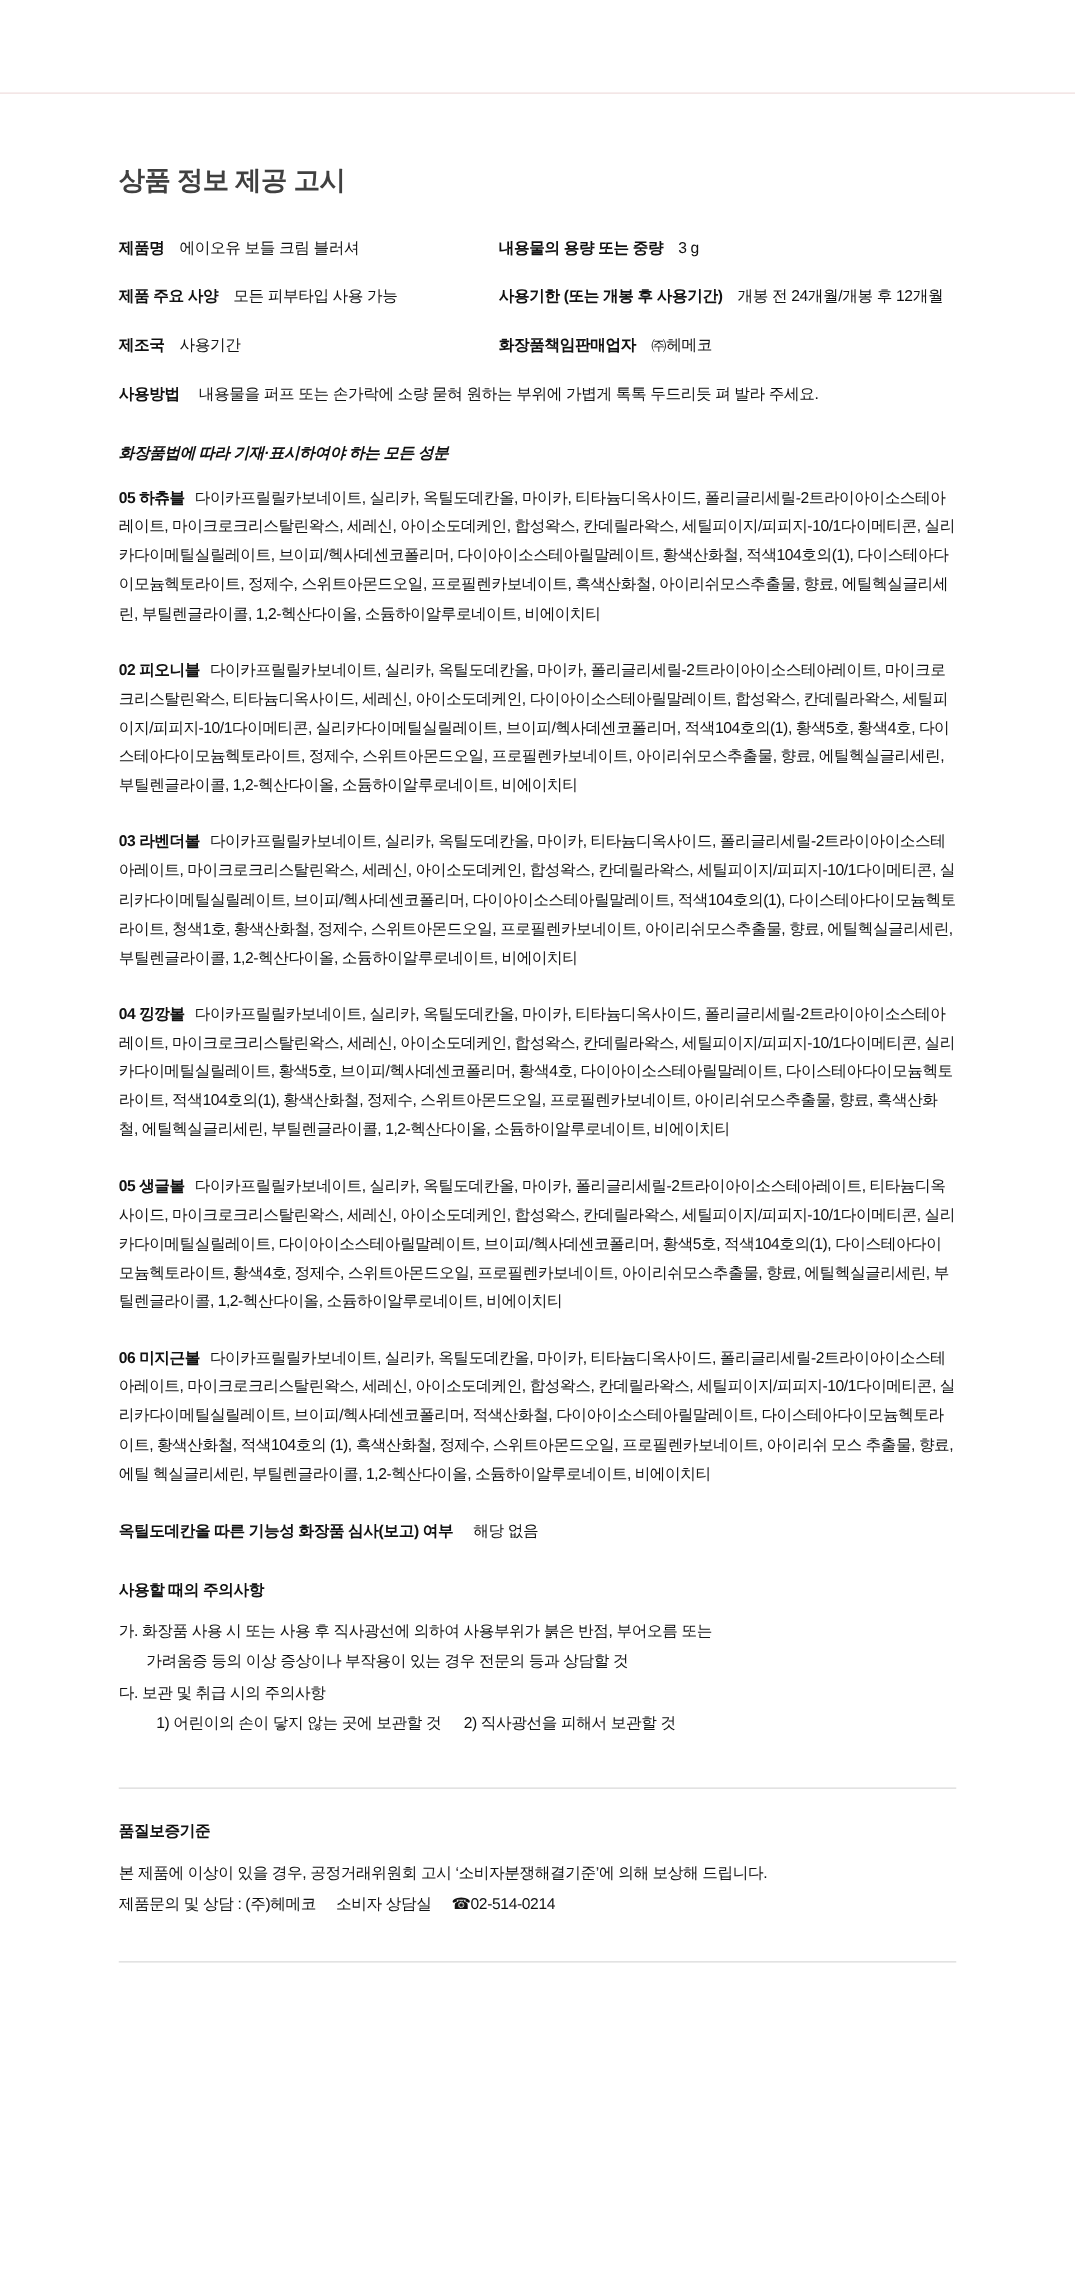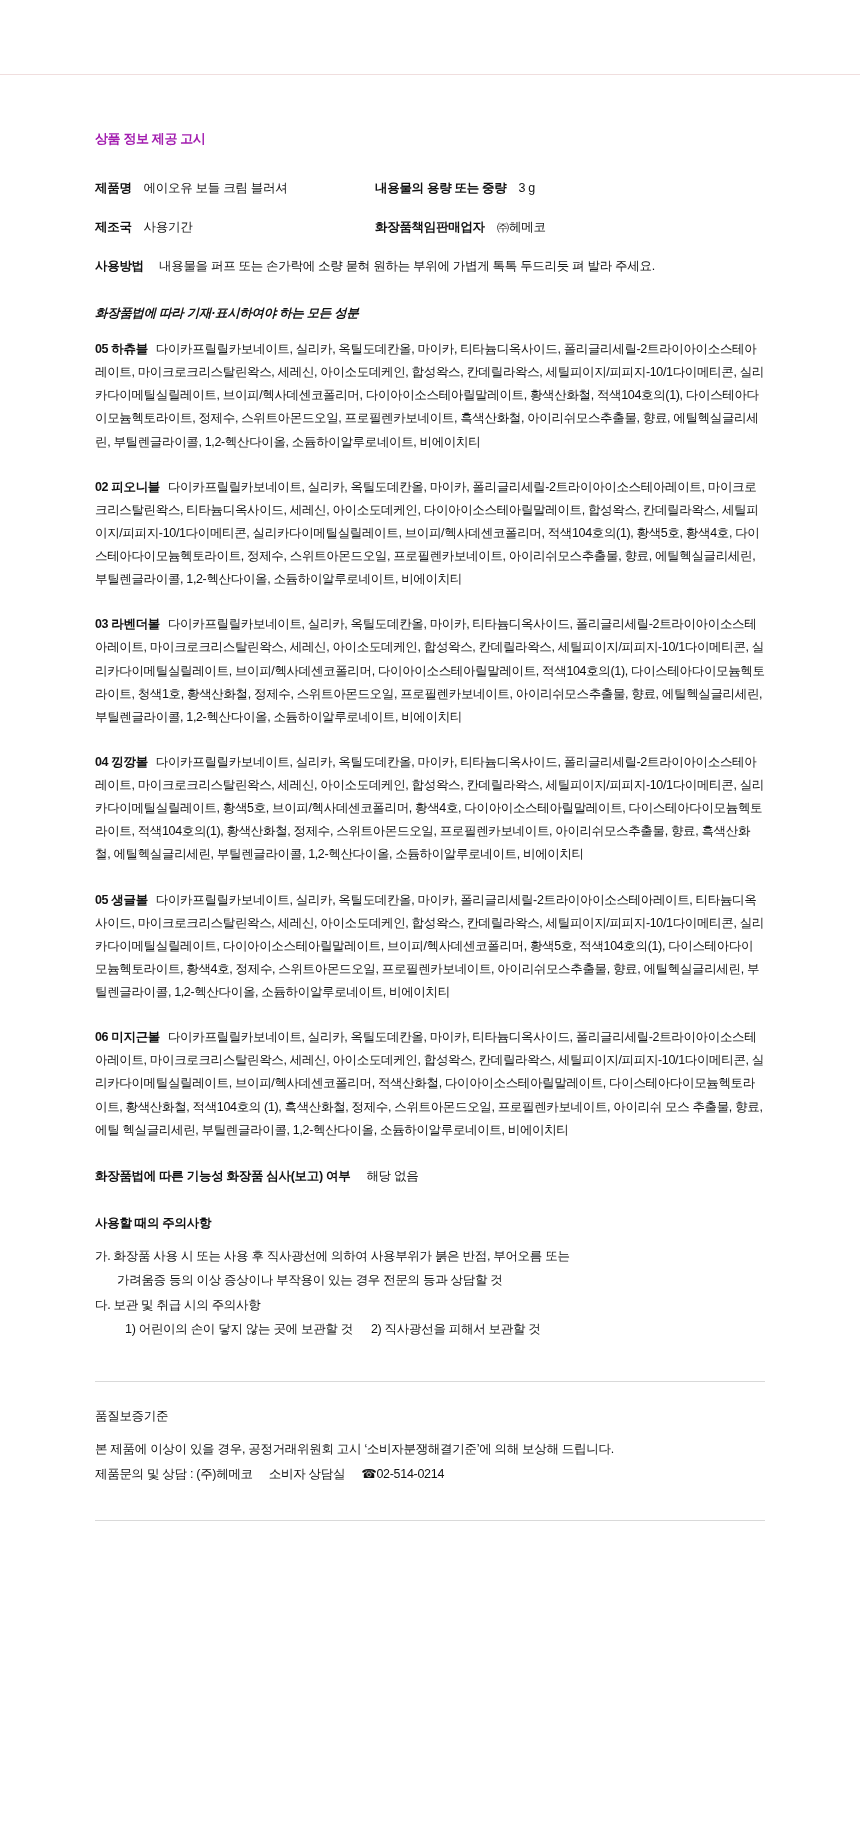--- a/index.html
+++ b/index.html
@@ -20,31 +20,32 @@
     left: 0;
     width: 860px;
     height: 1px;
     background: #f0dede;
   }
   .page {
     padding: 130px 95px 40px 95px;
     box-sizing: border-box;
   }
   .doc-title {
-    font-size: 13px;
+    font-size: 21px;
     font-weight: bold;
     letter-spacing: -0.4px;
     margin: 0 0 32px 0;
-    color: #a21caf;
+    color: #404040;
   }
   .kv-row {
     display: flex;
     margin-bottom: 22px;
     font-size: 12.5px;
     letter-spacing: -0.3px;
+    gap: 24px;
   }
   .kv-col {
     display: flex;
     align-items: baseline;
   }
   .kv-col.left { width: 238px; flex: none; }
   .kv-col.right { flex: 1; margin-left: 42px; }
   .kv-label {
     font-weight: bold;
     white-space: nowrap;
@@ -104,21 +105,21 @@
   .caution-list .lvl2 { padding-left: 30px; }
   .caution-list .lvl2 .gap { display: inline-block; width: 18px; }
 
   .divider {
     border: none;
     border-top: 1px solid #d9d9d9;
     margin: 40px 0 26px 0;
   }
   .warranty-title {
     font-size: 12.5px;
-    font-weight: normal;
+    font-weight: bold;
     letter-spacing: -0.3px;
     margin-bottom: 12px;
   }
   .warranty-line {
     font-size: 12.5px;
     line-height: 1.95;
     letter-spacing: -0.3px;
   }
   .warranty-line .gap { display: inline-block; width: 16px; }
   .bottom-rule {
@@ -140,20 +141,30 @@
     <div class="kv-col left">
       <span class="kv-label">제품명</span>
       <span class="kv-value">에이오유 보들 크림 블러셔</span>
     </div>
     <div class="kv-col right">
       <span class="kv-label">내용물의 용량 또는 중량</span>
       <span class="kv-value">3 g</span>
     </div>
   </div>
 
+  <div class="kv-row">
+    <div class="kv-col left">
+      <span class="kv-label">제품 주요 사양</span>
+      <span class="kv-value">모든 피부타입 사용 가능</span>
+    </div>
+    <div class="kv-col right">
+      <span class="kv-label">사용기한 (또는 개봉 후 사용기간)</span>
+      <span class="kv-value">개봉 전 24개월/개봉 후 12개월</span>
+    </div>
+  </div>
 
   <div class="kv-row">
     <div class="kv-col left">
       <span class="kv-label">제조국</span>
       <span class="kv-value">사용기간</span>
     </div>
     <div class="kv-col right">
       <span class="kv-label">화장품책임판매업자</span>
       <span class="kv-value">㈜헤메코</span>
     </div>
@@ -184,21 +195,21 @@
 
   <div class="ingredient-block">
     <span class="idx">05 생글볼</span><span>다이카프릴릴카보네이트, 실리카, 옥틸도데칸올, 마이카, 폴리글리세릴-2트라이아이소스테아레이트, 티타늄디옥사이드, 마이크로크리스탈린왁스, 세레신, 아이소도데케인, 합성왁스, 칸데릴라왁스, 세틸피이지/피피지-10/1다이메티콘, 실리카다이메틸실릴레이트, 다이아이소스테아릴말레이트, 브이피/헥사데센코폴리머, 황색5호, 적색104호의(1), 다이스테아다이모늄헥토라이트, 황색4호, 정제수, 스위트아몬드오일, 프로필렌카보네이트, 아이리쉬모스추출물, 향료, 에틸헥실글리세린, 부틸렌글라이콜, 1,2-헥산다이올, 소듐하이알루로네이트, 비에이치티</span>
   </div>
 
   <div class="ingredient-block">
     <span class="idx">06 미지근볼</span><span>다이카프릴릴카보네이트, 실리카, 옥틸도데칸올, 마이카, 티타늄디옥사이드, 폴리글리세릴-2트라이아이소스테아레이트, 마이크로크리스탈린왁스, 세레신, 아이소도데케인, 합성왁스, 칸데릴라왁스, 세틸피이지/피피지-10/1다이메티콘, 실리카다이메틸실릴레이트, 브이피/헥사데센코폴리머, 적색산화철, 다이아이소스테아릴말레이트, 다이스테아다이모늄헥토라이트, 황색산화철, 적색104호의 (1), 흑색산화철, 정제수, 스위트아몬드오일, 프로필렌카보네이트, 아이리쉬 모스 추출물, 향료, 에틸 헥실글리세린, 부틸렌글라이콜, 1,2-헥산다이올, 소듐하이알루로네이트, 비에이치티</span>
   </div>
 
   <div class="func-row">
-    <span class="kv-label">화장품법에 따른 기능성 화장품 심사(보고) 여부</span>
+    <span class="kv-label">옥틸도데칸올 따른 기능성 화장품 심사(보고) 여부</span>
     <span class="kv-value">해당 없음</span>
   </div>
 
   <div class="caution-title">사용할 때의 주의사항</div>
   <div class="caution-list">
     <div class="lvl1">가. 화장품 사용 시 또는 사용 후 직사광선에 의하여 사용부위가 붉은 반점, 부어오름 또는</div>
     <div class="lvl1-cont">가려움증 등의 이상 증상이나 부작용이 있는 경우 전문의 등과 상담할 것</div>
     <div class="lvl1">다. 보관 및 취급 시의 주의사항</div>
     <div class="lvl2">
       <span>1) 어린이의 손이 닿지 않는 곳에 보관할 것</span><span class="gap"></span><span>2) 직사광선을 피해서 보관할 것</span>

